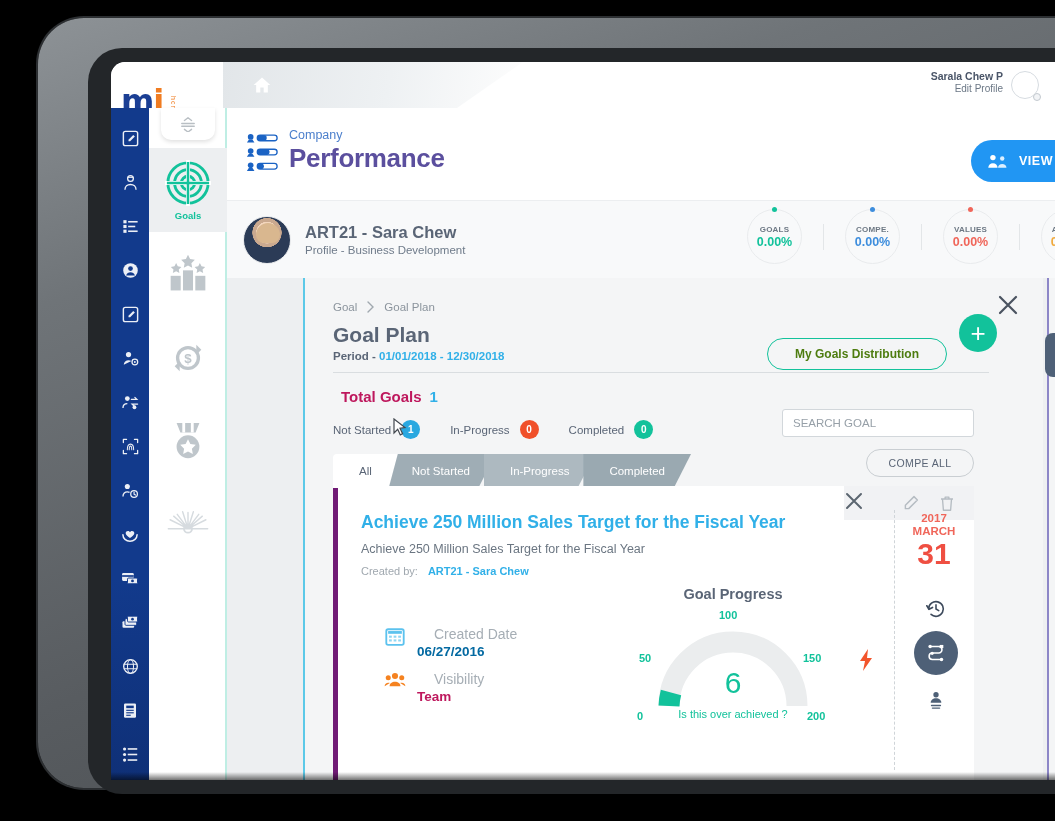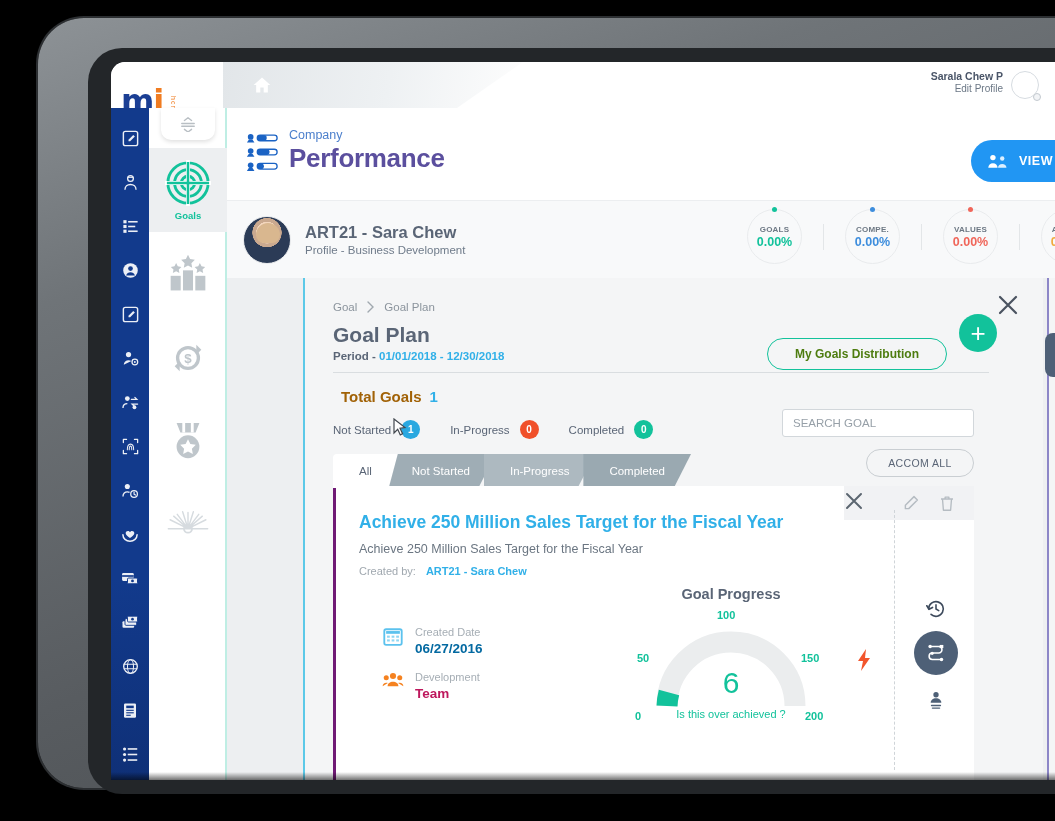--- a/index.html
+++ b/index.html
@@ -179,21 +179,21 @@
          clip-path:polygon(0 0, 100% 0, 84% 100%, 0 100%); margin-right:-12px; }
   .tab.active { background:#fff; color:#5a6576;
                 clip-path:polygon(0 0, 100% 0, 86% 100%, 0 100%); z-index:3;
                 border-radius:4px 0 0 0; }
   .tab.t2 { background:#9fadb5; }
   .tab.t3 { background:#adb9c0; }
   .tab.t4 { background:#9aa9b1; }
   
   #goal-card {
     position:absolute; left:28px; top:208px; width:641px; height:294px;
-    background:#fff; border-left:3px solid #701a75;
+    background:#fff; border-left:5px solid #701a75;
   }
   #card-actions { position:absolute; right:0; top:0; width:130px; height:34px;
                   background:#f1f2f4; display:flex; align-items:center; justify-content:flex-end;
                   gap:18px; padding-right:18px; }
   #card-close { position:absolute; right:110px; top:5px; width:20px; height:20px; }
   #card-title { position:absolute; left:23px; top:26px; font-size:17.5px; font-weight:bold; color:#31b0e8; }
   #card-desc { position:absolute; left:23px; top:56px; font-size:12.5px; color:#6b7682; }
   #card-created-by { position:absolute; left:23px; top:79px; font-size:11px; color:#a0a8af; }
   #card-created-by b { color:#31b0e8; margin-left:10px; }
   #date-col { position:absolute; right:4px; top:26px; width:72px; text-align:center; }
@@ -209,21 +209,21 @@
   #person-icon { position:absolute; right:30px; top:205px; }
   #gauge-title { position:absolute; left:325px; top:100px; width:140px; text-align:center;
                  font-size:14.5px; color:#5a6576; font-weight:bold; }
   #gauge { position:absolute; left:313px; top:124px; width:164px; height:104px; }
   .gauge-tick { position:absolute; font-size:11px; color:#12c29b; font-weight:bold; }
   #gauge-value { position:absolute; left:313px; top:180px; width:164px; text-align:center;
                  font-size:30px; color:#12c29b; }
   #gauge-sub { position:absolute; left:293px; top:222px; width:204px; text-align:center;
                font-size:11px; color:#12c29b; }
   .info-row { position:absolute; display:flex; align-items:flex-start; gap:11px; }
-  .info-label { font-size:11px; color:#a6aeb5; line-height:1.15; }
+  .info-label { font-size:14px; color:#a6aeb5; line-height:1.15;margin-left:17px; }
   .info-value { font-size:13.5px; font-weight:bold; line-height:1.3; margin-top:1px; }
   #info-created { left:46px; top:140px; }
   #info-visibility { left:46px; top:185px; }
   #info-importance { left:520px; top:162px; }
   
   #right-panel {
     position:absolute; left:820px; top:0; width:74px; height:502px;
     background:#f4f5f6; border-left:2px solid #8c86c7;
   }
   #rp-tab { position:absolute; left:-4px; top:55px; width:40px; height:44px;
@@ -538,21 +538,21 @@
         <div id="hr1"></div>
 
         <div id="distribution-btn">
           <span>My Goals Distribution</span>
         </div>
         <div id="add-btn">
           <span>+</span>
         </div>
 
         <div id="total-goals">
-          <span style="color:#a16207">Total Goals</span><span>1</span>
+          <span style="color:#be185d">Total Goals</span><span>1</span>
         </div>
 
         <div id="status-row">
           <span>Not Started</span>
           <span class="status-badge" style="background:#29a8e0">1</span>
           <span style="width:10px"></span>
           <span>In-Progress</span>
           <span class="status-badge" style="background:#f0502a">0</span>
           <span style="width:10px"></span>
           <span>Completed</span>
@@ -562,21 +562,21 @@
         <div id="cursor">
           <svg width="14" height="19" viewBox="0 0 14 19">
             <path d="M1 1l11 8.5-5 .7 2.6 5.6-2.3 1.1-2.6-5.6L1 15z" fill="#fff" stroke="#42484f" stroke-width="1.2"></path>
           </svg>
         </div>
 
         <div id="search-goal">
           <span>SEARCH GOAL</span>
         </div>
         <div id="expand-all">
-          <span>ACCOM ALL</span>
+          <span>COMPE ALL</span>
         </div>
 
         <div id="tabs">
           <div class="tab active">
             <span>All</span>
           </div>
           <div class="tab t2">
             <span>Not Started</span>
           </div>
           <div class="tab t3">
@@ -602,20 +602,25 @@
             </svg>
           </div>
 
           <div id="card-title">Achieve 250 Million Sales Target for the Fiscal Year</div>
           <div id="card-desc">Achieve 250 Million Sales Target for the Fiscal Year</div>
           <div id="card-created-by">
             <span>Created by:</span><b>ART21 - Sara Chew</b>
           </div>
 
           <div id="date-divider"></div>
+          <div id="date-col">
+            <div id="date-year">2017</div>
+            <div id="date-month">MARCH</div>
+            <div id="date-day">31</div>
+          </div>
 
           <div id="history-icon">
             <svg width="22" height="22" viewBox="0 0 24 24">
               <path d="M4 12a8 8 0 1 1 2.6 5.9" fill="none" stroke="#3d4a5c" stroke-width="1.8" stroke-linecap="round"></path>
               <path d="M2 8.5l2.4 3.8 3.8-2" fill="none" stroke="#3d4a5c" stroke-width="1.8" stroke-linecap="round" stroke-linejoin="round"></path>
               <path d="M12 7.5V12l3 1.8" fill="none" stroke="#3d4a5c" stroke-width="1.7" stroke-linecap="round"></path>
             </svg>
           </div>
 
           <div id="milestone-fab">
@@ -672,21 +677,21 @@
 
           <div class="info-row" id="info-visibility">
             <svg width="22" height="18" viewBox="0 0 24 20">
               <circle cx="12" cy="5.5" r="3.4" fill="#f58220"></circle>
               <circle cx="4.5" cy="7.5" r="2.8" fill="#f58220"></circle>
               <circle cx="19.5" cy="7.5" r="2.8" fill="#f58220"></circle>
               <path d="M6 17c0-3.2 2.7-5 6-5s6 1.8 6 5z" fill="#f58220"></path>
               <path d="M0.5 17c0-2.5 1.8-4 4-4 .7 0 1.3.1 1.8.3M23.5 17c0-2.5-1.8-4-4-4-.7 0-1.3.1-1.8.3" fill="#f58220"></path>
             </svg>
             <div>
-              <div class="info-label">Development</div>
+              <div class="info-label">Visibility</div>
               <div class="info-value" style="color:#be185d">Team</div>
             </div>
           </div>
 
           <div class="info-row" id="info-importance">
             <svg width="16" height="24" viewBox="0 0 16 24">
               <path d="M10 1L2 13h5l-2 10 9-13H9z" fill="#f2552c"></path>
             </svg>
           </div>
         </div>

